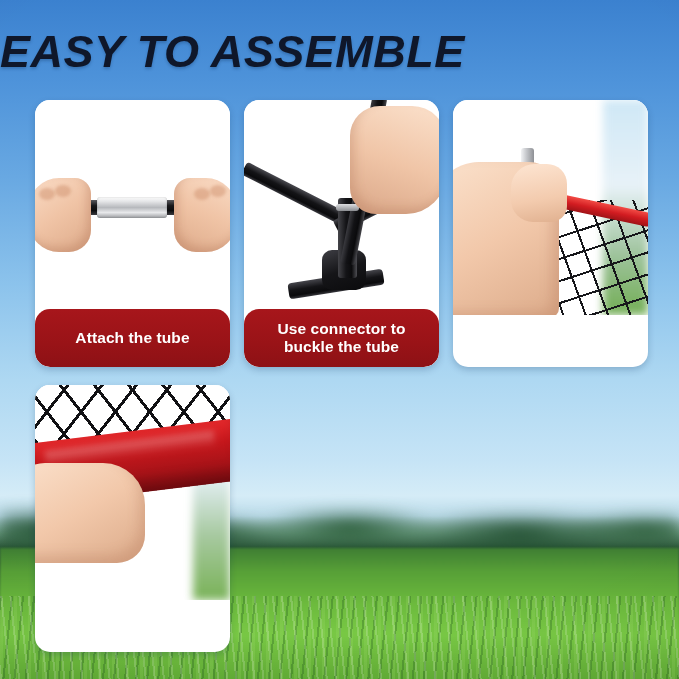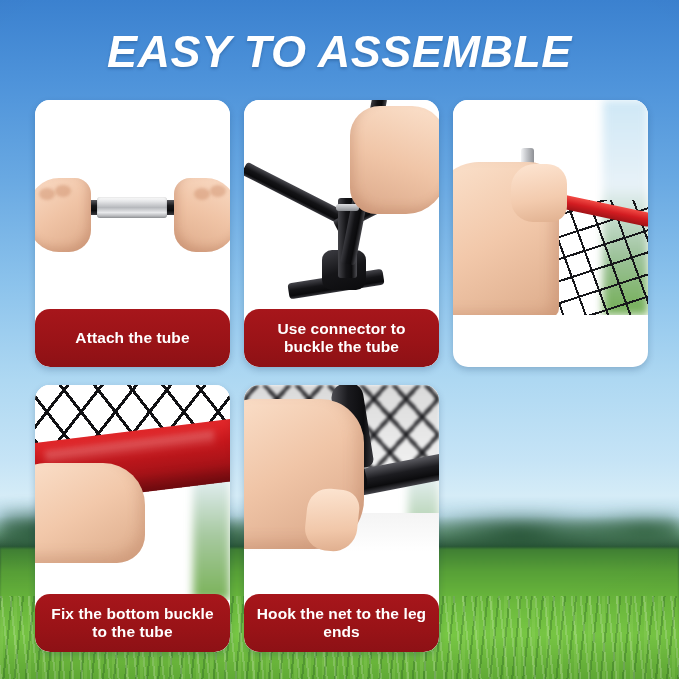--- a/index.html
+++ b/index.html
@@ -54,23 +54,23 @@
       repeating-linear-gradient(90deg, rgba(160,220,110,.22) 0 3px, rgba(160,220,110,0) 3px 14px);
     filter:blur(.6px);
   }
   .bg-vignette{
     position:absolute;left:0;top:0;width:679px;height:679px;
     background:radial-gradient(ellipse 120% 95% at 50% 40%, rgba(0,0,0,0) 55%, rgba(0,0,0,.10) 100%);
   }
 
   
   .title{
-    position:absolute;left:0;top:26px;width:679px;text-align:center;
+    position:absolute;left:0;top:26px;width:679px;
     font-size:45px;line-height:52px;font-weight:bold;font-style:italic;
-    color:#ffffff;letter-spacing:.5px;
+    color:#0f172a;letter-spacing:.5px;
     text-shadow:0 2px 3px rgba(20,60,110,.33);
     white-space:nowrap;
   }
 
   
   .grid{
     position:absolute;left:35px;top:100px;
     width:609px;
     display:grid;grid-template-columns:repeat(3,195px);
     column-gap:14px;row-gap:18px;
@@ -376,35 +376,17 @@
     </div>
 
     <div class="card">
       <div class="photo">
         <div class="c5-sky"></div>
         <div class="c5-net"></div>
         <div class="c5-band"></div>
         <div class="c5-sheen"></div>
         <div class="c5-hand"></div>
       </div>
-      <div class="caption">
-        <span>Fix the bottom buckle to the tube</span>
-      </div>
     </div>
 
-    <div class="card">
-      <div class="photo">
-        <div class="c6-sky"></div>
-        <div class="c6-bgnet"></div>
-        <div class="c6-leg"></div>
-        <div class="c6-clip"></div>
-        <div class="c6-hook"></div>
-        <div class="c6-white"></div>
-        <div class="c6-hand"></div>
-        <div class="c6-thumb"></div>
-      </div>
-      <div class="caption">
-        <span>Hook the net to the leg ends</span>
-      </div>
-    </div>
 
   </div>
 </div>
 
 </body></html>

